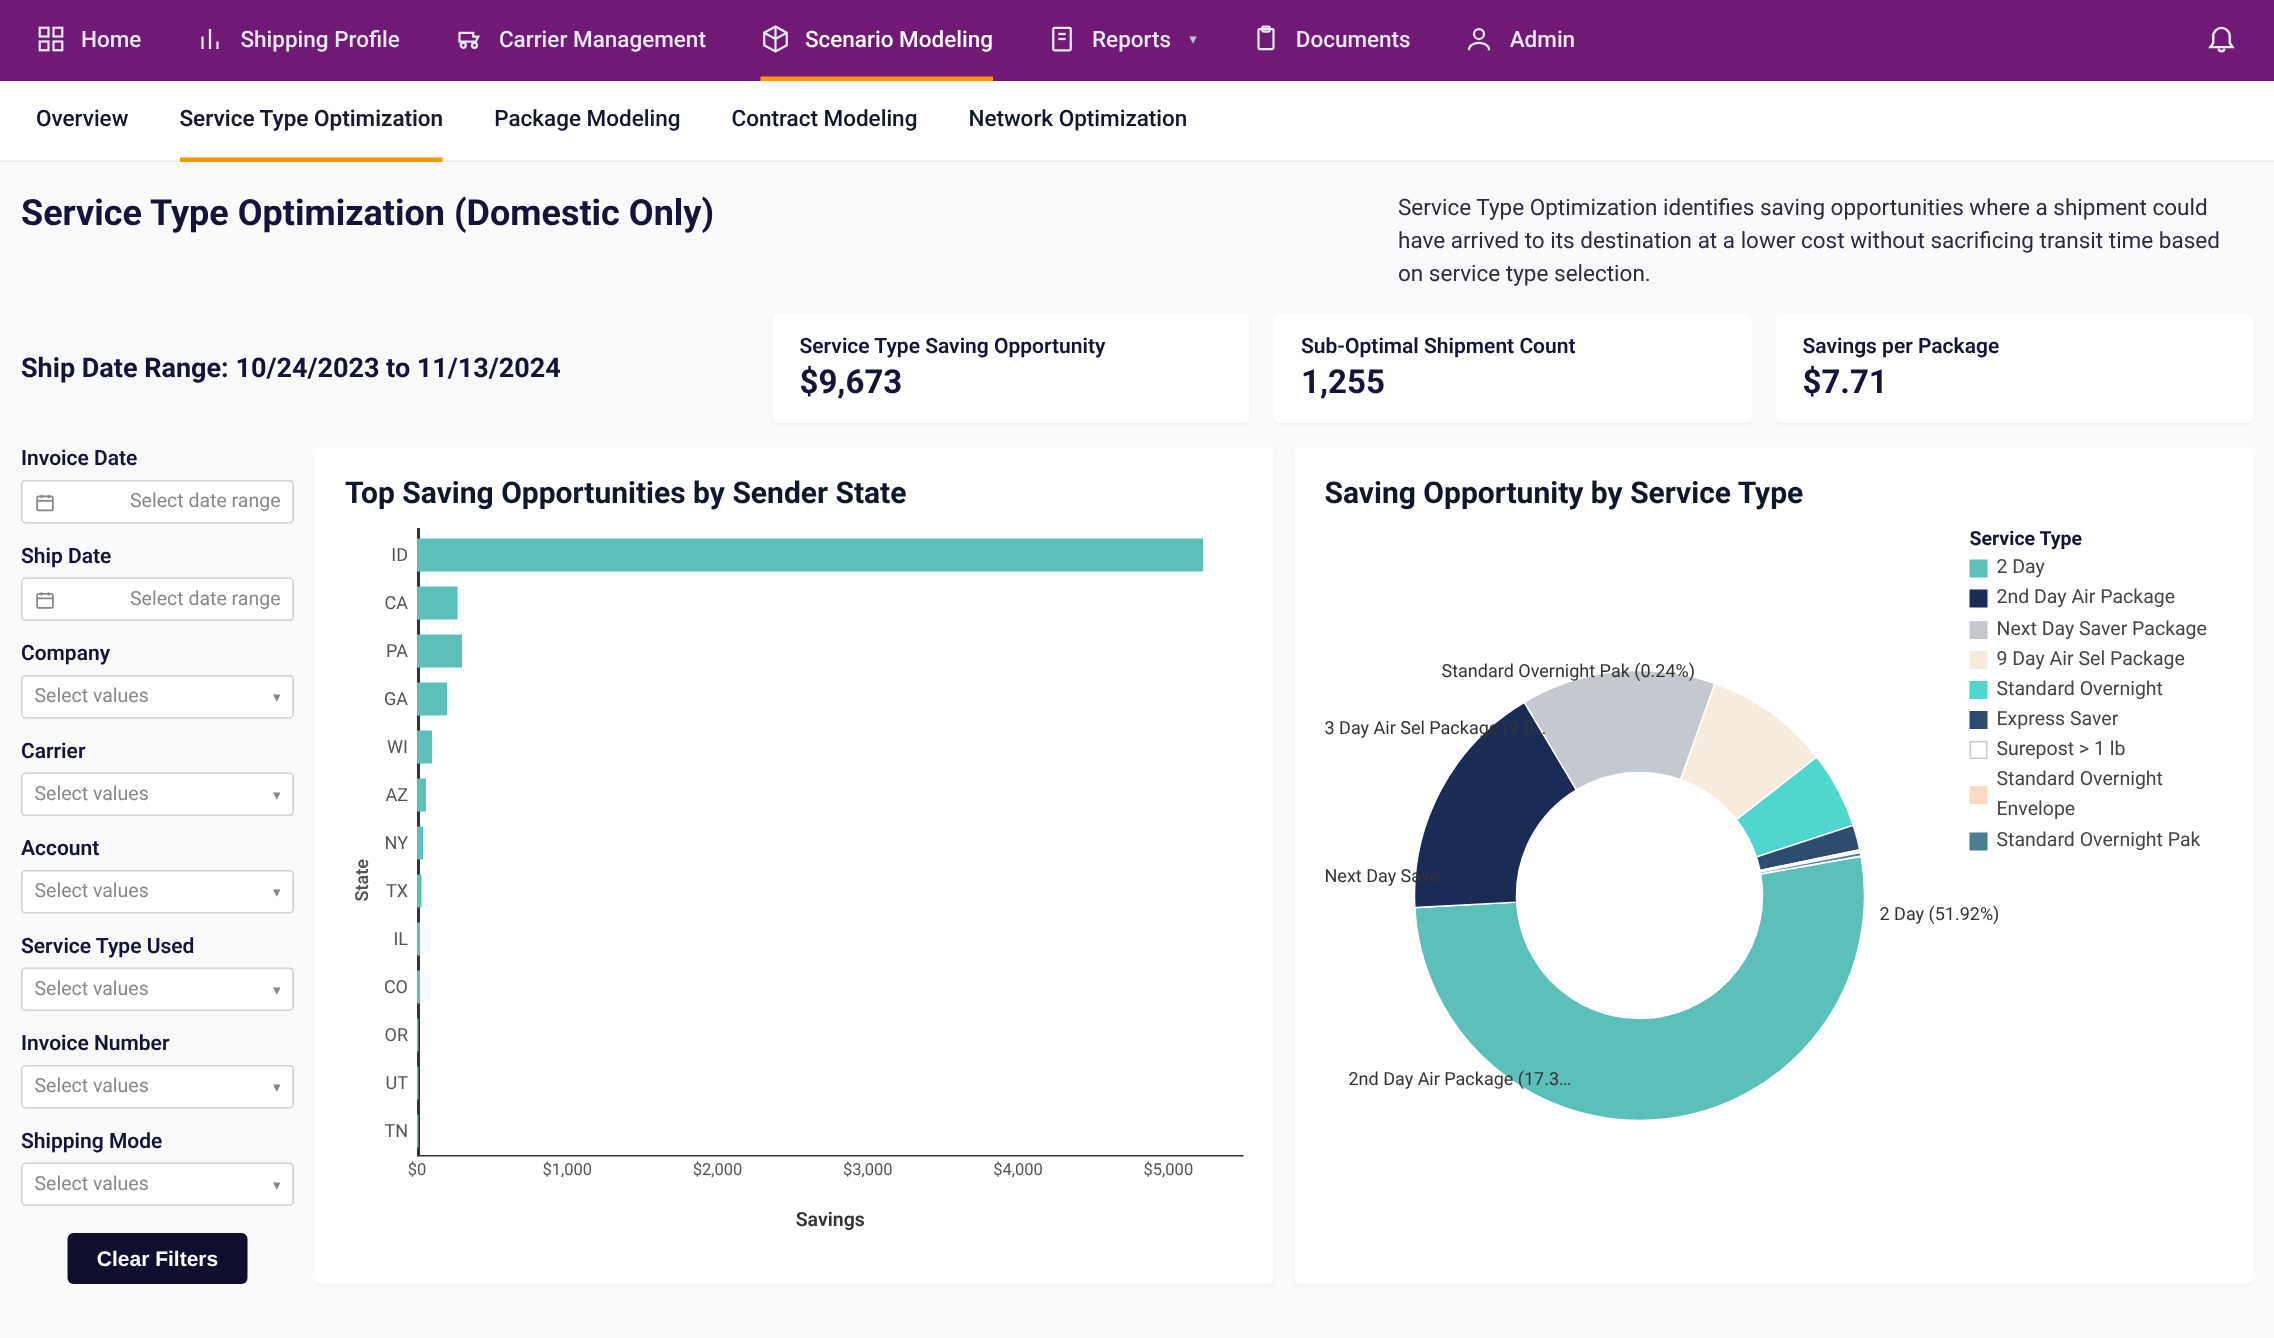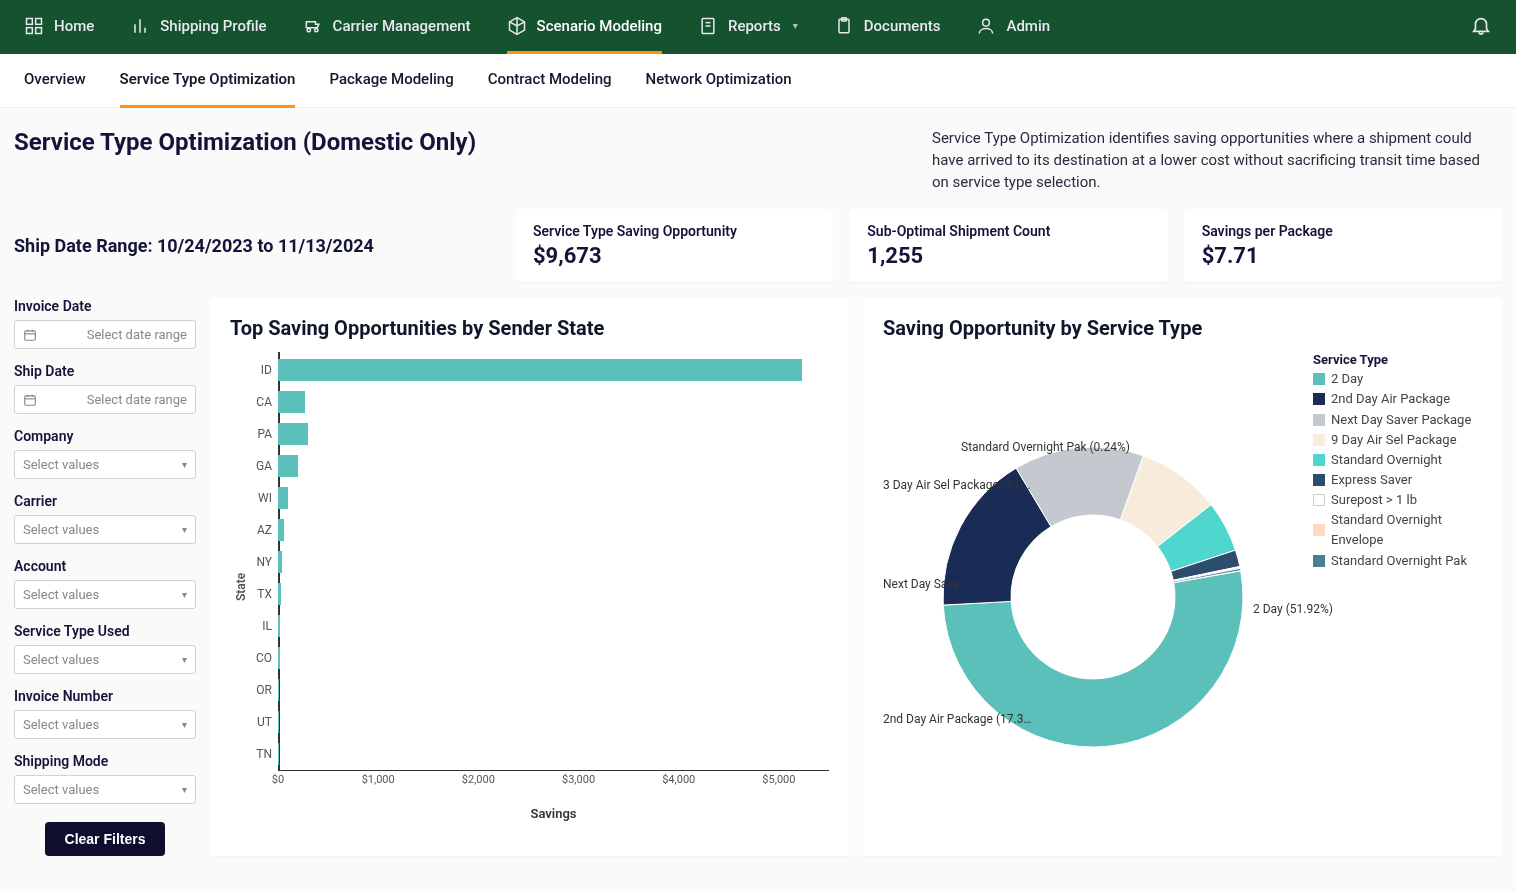--- a/index.html
+++ b/index.html
@@ -7,21 +7,21 @@
   font-family: -apple-system, BlinkMacSystemFont, "Segoe UI", Roboto, Helvetica, Arial, sans-serif;
   background: #fafafa;
   color: #1a1a2e;
   width: 1516px;
   height: 892px;
   overflow: hidden;
 }
 
 
 .topnav {
-  background: #14532d;
+  background: #701a75;
   height: 54px;
   display: flex;
   align-items: center;
   padding: 0 24px;
   justify-content: space-between;
 }
 .topnav-left { display: flex; align-items: center; gap: 36px; }
 .nav-item {
   display: flex;
   align-items: center;
@@ -436,21 +436,21 @@
             <path d="M 133.17558100415056 116.16674091698926 A 150 150 0 0 1 260.29800456696466 103.6843577781228 L 237.49624249660735 167.74744891870714 A 82 82 0 0 0 168.00265094893564 174.57115170128748 Z" fill="#c4c8cf" stroke="#fff" stroke-width="1"></path>
             <path d="M 260.29800456696466 103.6843577781228 A 150 150 0 0 1 328.18871750506304 152.63427554277288 L 274.6098322361011 194.50673729671584 A 82 82 0 0 0 237.49624249660735 167.74744891870714 Z" fill="#f7ecdb" stroke="#fff" stroke-width="1"></path>
             <path d="M 328.18871750506304 152.63427554277288 A 150 150 0 0 1 352.48926481246826 198.12986651179358 L 287.894131430816 219.3776603597805 A 82 82 0 0 0 274.6098322361011 194.50673729671584 Z" fill="#4FD6CF" stroke="#fff" stroke-width="1"></path>
             <path d="M 352.48926481246826 198.12986651179358 A 150 150 0 0 1 356.86853896936566 214.51012855055086 L 290.2881346365865 228.33220360763448 A 82 82 0 0 0 287.894131430816 219.3776603597805 Z" fill="#2c4d6e" stroke="#fff" stroke-width="1"></path>
             <path d="M 356.86853896936566 214.51012855055086 A 150 150 0 0 1 357.0572121619542 215.43352656886555 L 290.3912759818683 228.83699452431316 A 82 82 0 0 0 290.2881346365865 228.33220360763448 Z" fill="#ffffff" stroke="#fff" stroke-width="1"></path>
             <path d="M 357.0572121619542 215.43352656886555 A 150 150 0 0 1 357.240079787609 216.35809182092538 L 290.49124361722625 229.34242352877254 A 82 82 0 0 0 290.3912759818683 228.83699452431316 Z" fill="#ffd9c2" stroke="#fff" stroke-width="1"></path>
             <path d="M 357.240079787609 216.35809182092538 A 150 150 0 0 1 357.6552326564614 218.58159222878407 L 290.7181938521989 230.55793708506863 A 82 82 0 0 0 290.49124361722625 229.34242352877254 Z" fill="#4a7f93" stroke="#fff" stroke-width="1"></path>
           </svg>
         <div id="donut-labels">
             <div class="donut-label" style="left: 370px; top: 250px;">2 Day (51.92%)</div>
-            <div class="donut-label" style="left: 0px; top: 360px;">2nd Day Air Package (17.3…</div>
+            <div class="donut-label" style="left: 16px; top: 360px;">2nd Day Air Package (17.3…</div>
             <div class="donut-label" style="left: 0px; top: 225px;">Next Day Save…</div>
             <div class="donut-label" style="left: 0px; top: 126px;">3 Day Air Sel Package (9.0…</div>
             <div class="donut-label" style="left: 78px; top: 88px;">Standard Overnight Pak (0.24%)</div>
           </div>
       </div>
       <div class="legend">
         <div class="legend-title">Service Type</div>
         <div id="legend-items">
             <div class="legend-item">
               <span class="legend-swatch" style="background: rgb(91, 191, 186); border: none;"></span>

